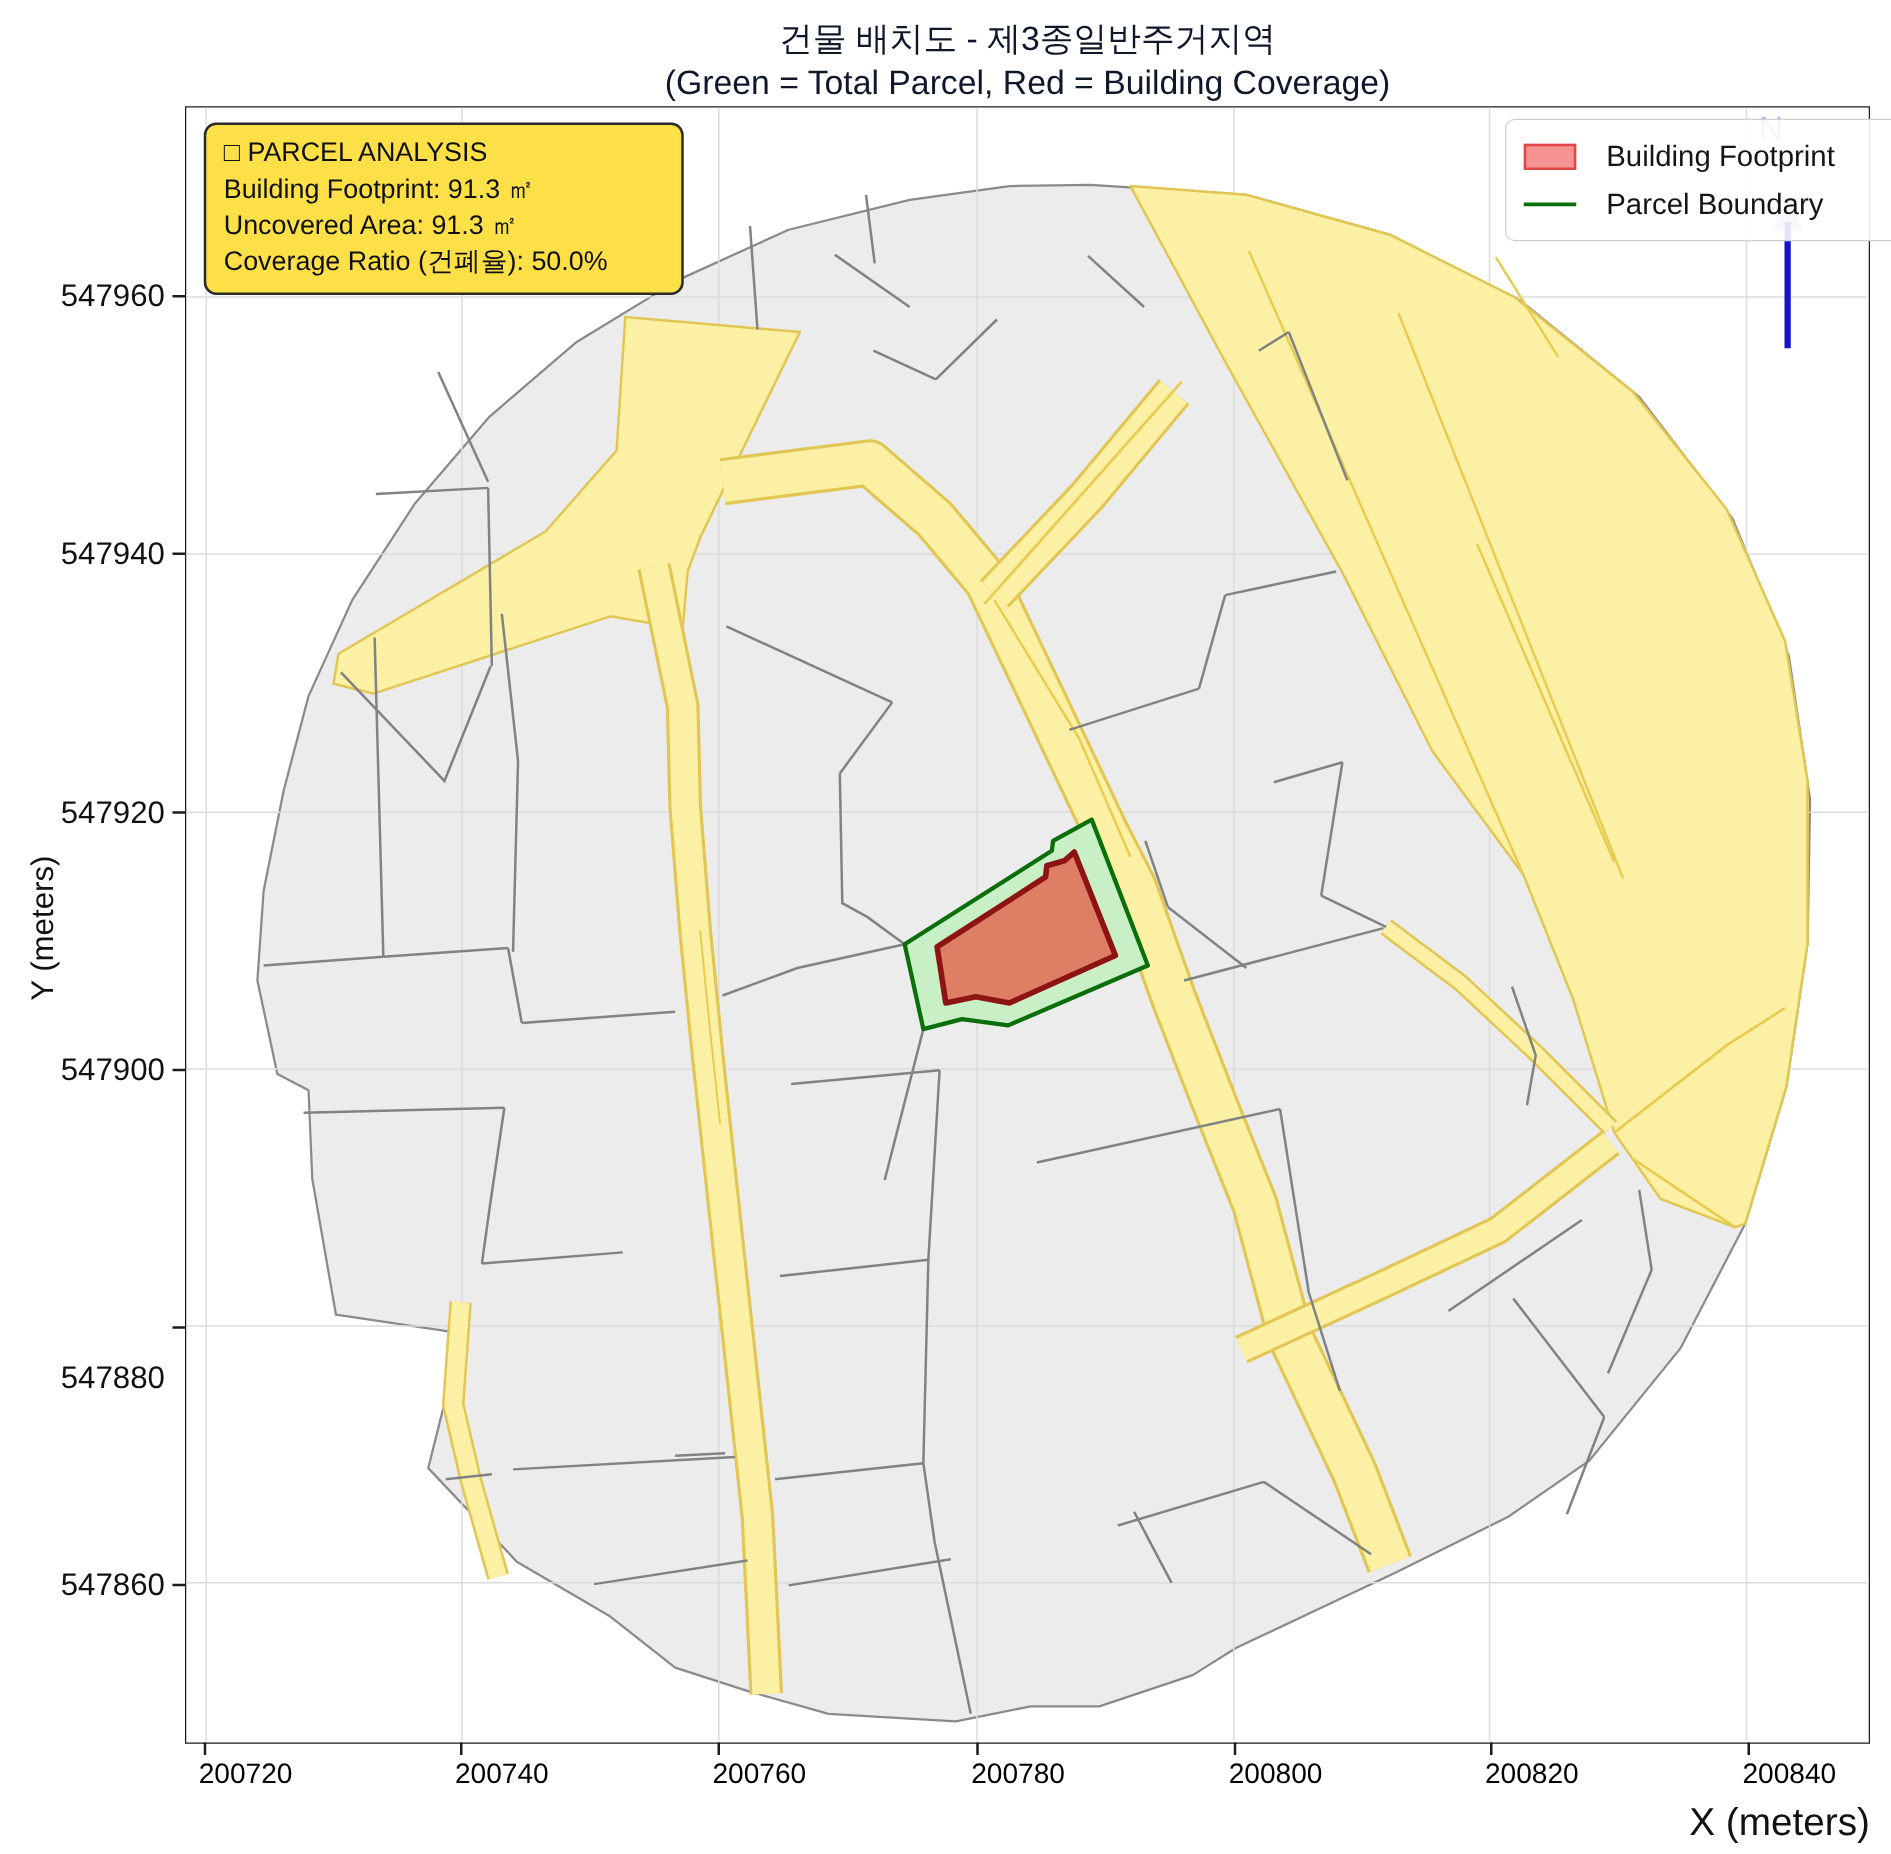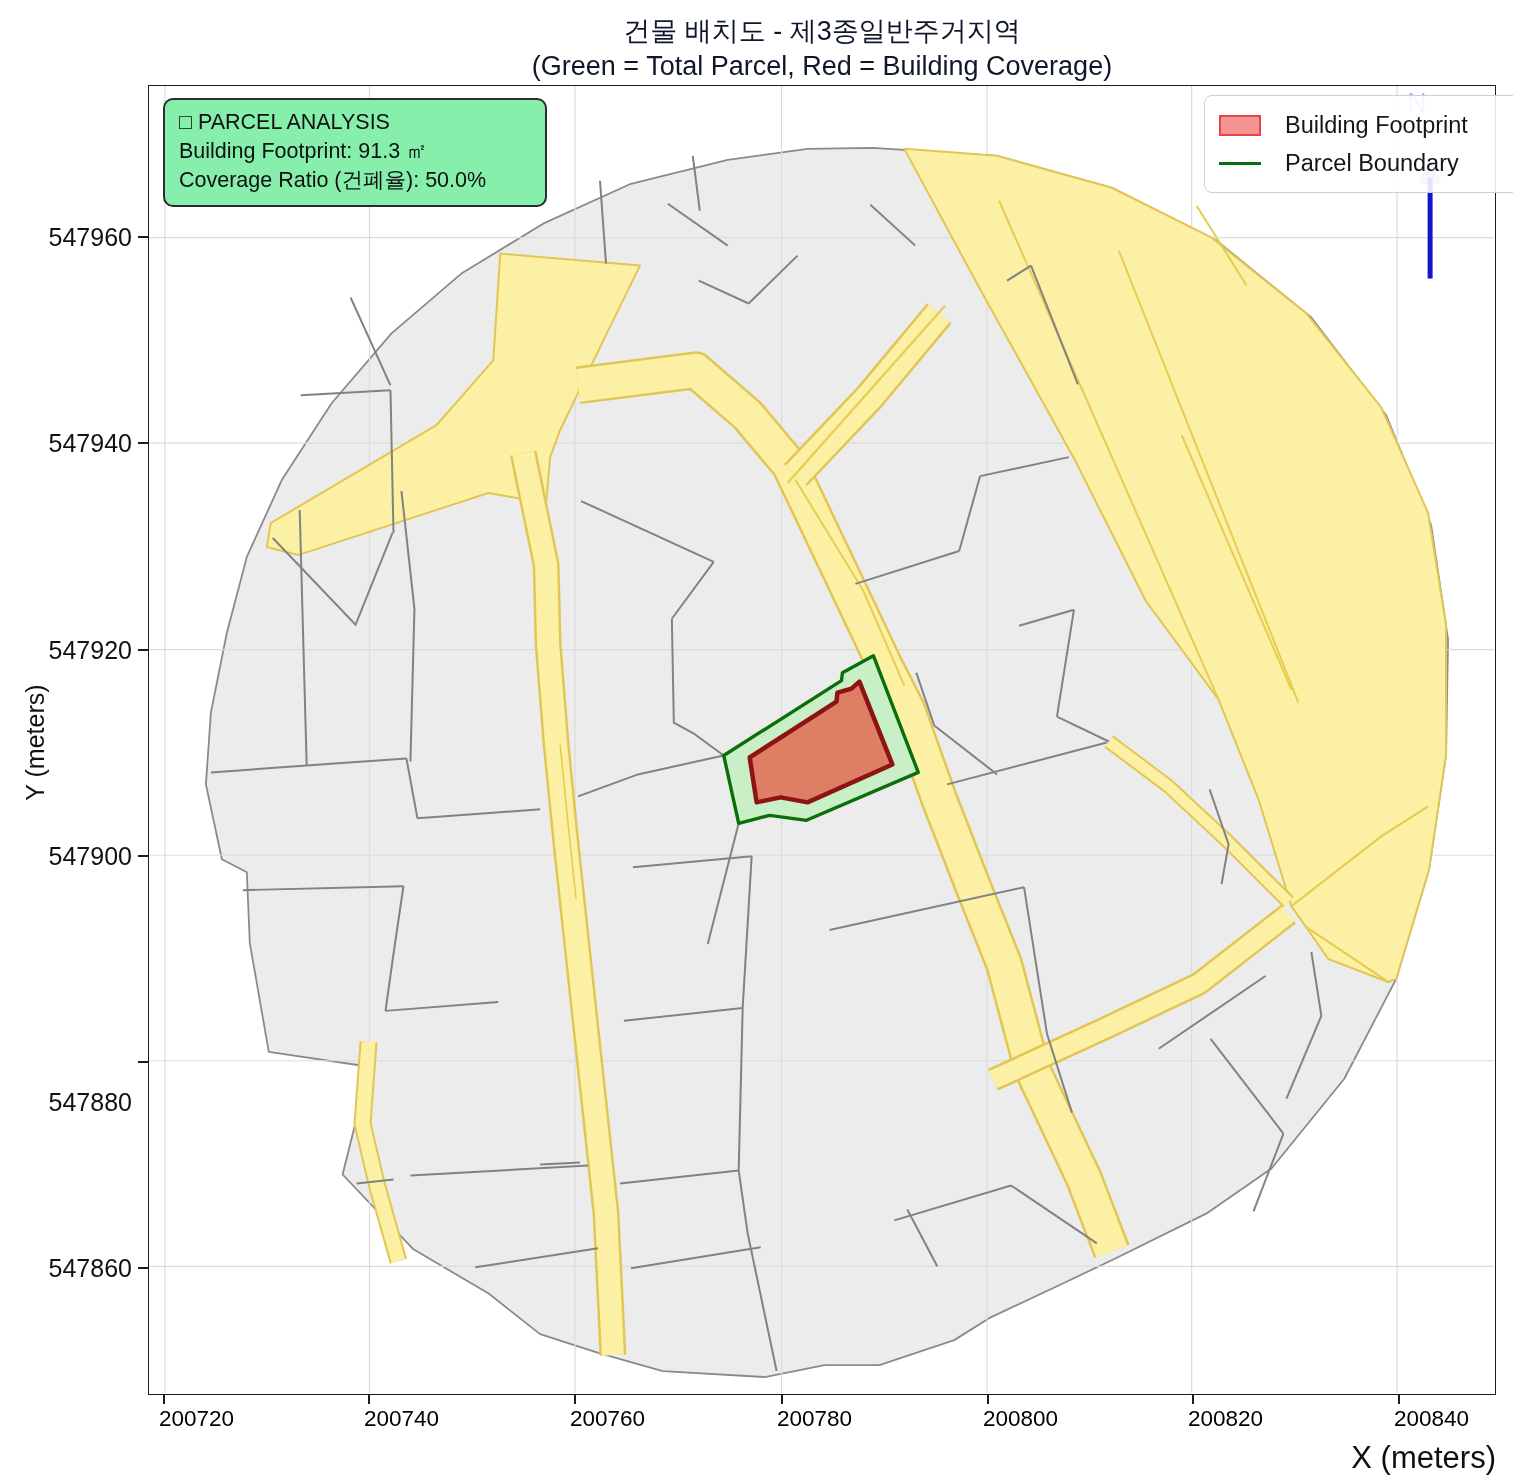--- a/index.html
+++ b/index.html
@@ -10,21 +10,21 @@
   .plot{position:absolute;left:148px;top:85px;width:1348px;height:1310px;
         border:1.7px solid #1c1c1c;box-sizing:border-box;background:#fff;}
   .plot svg{display:block;}
   .xtick-label{position:absolute;width:140px;text-align:right;font-size:22.5px;color:#000000;top:1406px;}
   .ytick-label{position:absolute;width:110px;text-align:right;font-size:25px;color:#111;left:22px;height:26px;line-height:26px;}
   .xlabel{position:absolute;left:148px;top:1440px;width:1348px;text-align:right;font-size:31px;color:#111;}
   .ylabel{position:absolute;left:-345px;top:728px;width:760px;text-align:center;font-size:25px;color:#111;
           transform:rotate(-90deg);transform-origin:center;}
   .tickmark-x{position:absolute;width:2px;height:10px;background:#1c1c1c;top:1394px;}
   .tickmark-y{position:absolute;width:10px;height:2px;background:#1c1c1c;left:138px;}
-  .infobox{position:absolute;left:163px;top:98px;width:352px;background:#86efac;
+  .infobox{position:absolute;left:163px;top:98px;width:352px;background:#fde047;
            border:2px solid #2b2b2b;border-radius:10px;padding:8px 14px 10px 14px;z-index:3;}
   .infobox .row{font-size:21.5px;line-height:29px;color:#101010;white-space:nowrap;}
   .legend{position:absolute;left:1204px;top:95px;width:288px;background:rgba(255,255,255,0.88);
           border:1.6px solid #cfcfcf;border-radius:8px;padding:10px 14px;z-index:2;}
   .legend .lrow{display:flex;align-items:center;height:38px;}
   .legend .swatch-wrap{width:58px;display:flex;justify-content:flex-start;align-items:center;}
   .legend .line-swatch{width:42px;height:0;border-top:3.4px solid #0A6E0A;}
   .legend .patch-swatch{width:42px;height:21px;background:#F59393;border:2px solid #E24747;box-sizing:border-box;}
   .legend .ltext{font-size:23.5px;color:#151515;margin-left:8px;white-space:nowrap;}
   .north-n{position:absolute;left:1407px;top:88px;font-size:27px;color:rgba(110,120,225,0.55);z-index:1;}
@@ -148,20 +148,21 @@
       <g>
         <polygon points="1284,72 1272,98 1296,98" fill="rgba(100,105,220,0.45)"></polygon>
         <line x1="1284" y1="92" x2="1284" y2="193" stroke="#1414CC" stroke-width="5"></line>
       </g>
     </svg>
   </div>
 
   <div class="infobox">
     <div class="row">□ PARCEL ANALYSIS</div>
     <div class="row">Building Footprint: 91.3 ㎡</div>
+    <div class="row">Uncovered Area: 91.3 ㎡</div>
     <div class="row">Coverage Ratio (건폐율): 50.0%</div>
   </div>
 
   <div class="legend">
     <div class="lrow">
       <span class="swatch-wrap">
         <span class="patch-swatch"></span>
       </span>
       <span class="ltext">Building Footprint</span>
     </div>

